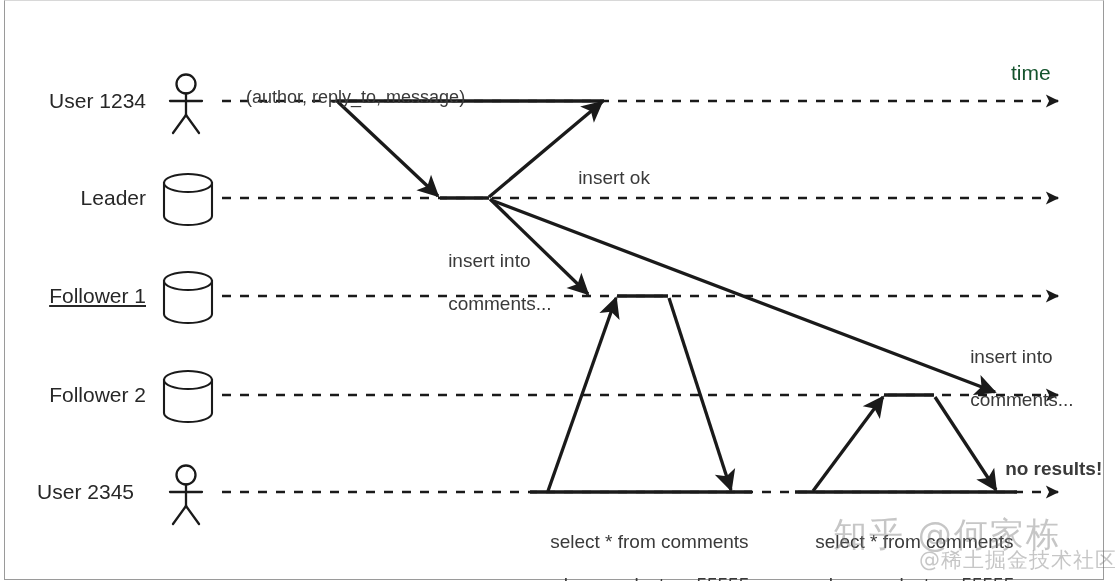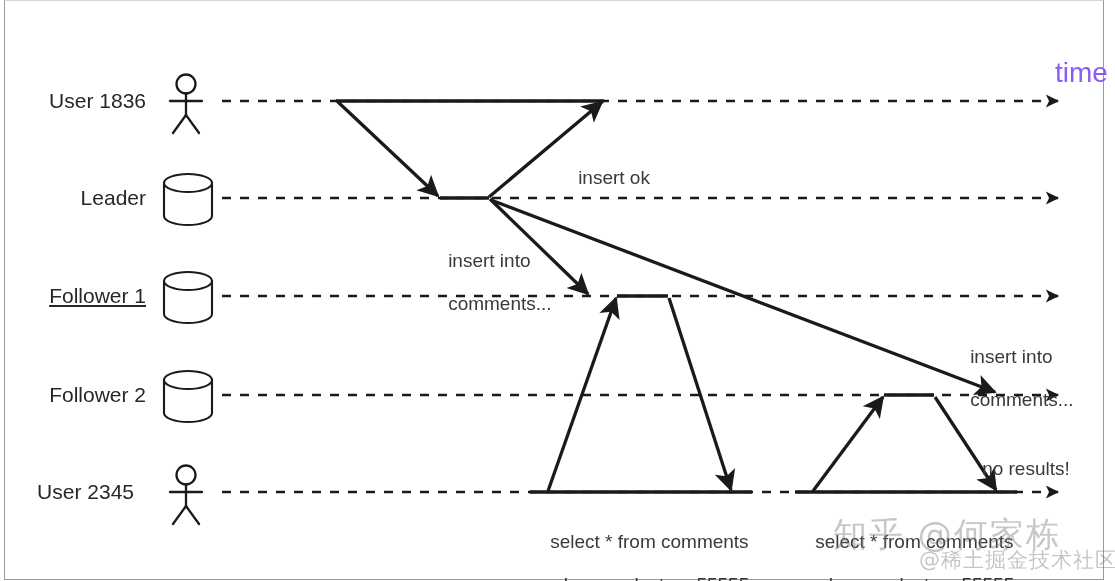--- a/index.html
+++ b/index.html
@@ -53,24 +53,23 @@
     font-size: 19px;
     line-height: 21.5px;
     white-space: pre;
   }
   .note.big {
     font-size: 18px;
     line-height: 22px;
   }
   .time-label {
     position: absolute;
-    color: #8b5cf6;
-    font-size: 28px;
+    color: #14532d;
+    font-size: 21px;
     line-height: 22px;
-    margin-left: 44px;
   }
   .watermark {
     position: absolute;
     color: rgba(120,120,120,0.42);
     white-space: nowrap;
     pointer-events: none;
     font-family: "DejaVu Sans", sans-serif;
   }
   #wm-main {
     font-size: 34px;
@@ -159,49 +158,49 @@
       <line x1="548" y1="491" x2="616" y2="298" marker-end="url(#arrowSolid)"></line>
 
       <line x1="669" y1="298" x2="731" y2="490" marker-end="url(#arrowSolid)"></line>
 
       <line x1="813" y1="491" x2="883" y2="397" marker-end="url(#arrowSolid)"></line>
 
       <line x1="935" y1="397" x2="996" y2="490" marker-end="url(#arrowSolid)"></line>
     </g>
   </svg>
 
-  <div class="lane-label" style="right:969px; top:89px;">User 1836</div>
+  <div class="lane-label" style="right:969px; top:89px;">User 1234</div>
   <div class="lane-label" style="right:969px; top:186px;">Leader</div>
   <div class="lane-label" style="right:969px; top:284px;text-decoration:underline;">Follower 1</div>
   <div class="lane-label" style="right:969px; top:383px;margin-left:8px;">Follower 2</div>
   <div class="lane-label" style="right:981px; top:480px;">User 2345</div>
 
   <div class="time-label" style="left:1011px; top:62px;">time</div>
 
   <div class="note big" style="left:226px; top:20px;">
     <br>
-    <br>
+    <span>(author, reply_to, message)</span><br>
   </div>
 
   <div class="note" style="left:557px; top:145px;">
     <span>insert ok</span>
   </div>
 
   <div class="note" style="left:427px; top:228px;">
     <span>insert into</span><br>
     <span>comments...</span>
   </div>
 
 
   <div class="note" style="left:949px; top:324px;">
     <span>insert into</span><br>
     <span>comments...</span>
   </div>
 
-  <div class="note" style="left:961px; top:436px;">
+  <div class="note" style="left:984px; top:436px;font-weight:bold;">
     <span>no results!</span>
   </div>
 
   <div class="note" style="left:529px; top:509px;">
     <span>select * from comments</span><br>
     <span>where reply_to = 55555</span>
   </div>
 
   <div class="note" style="left:794px; top:509px;">
     <span>select * from comments</span><br>

